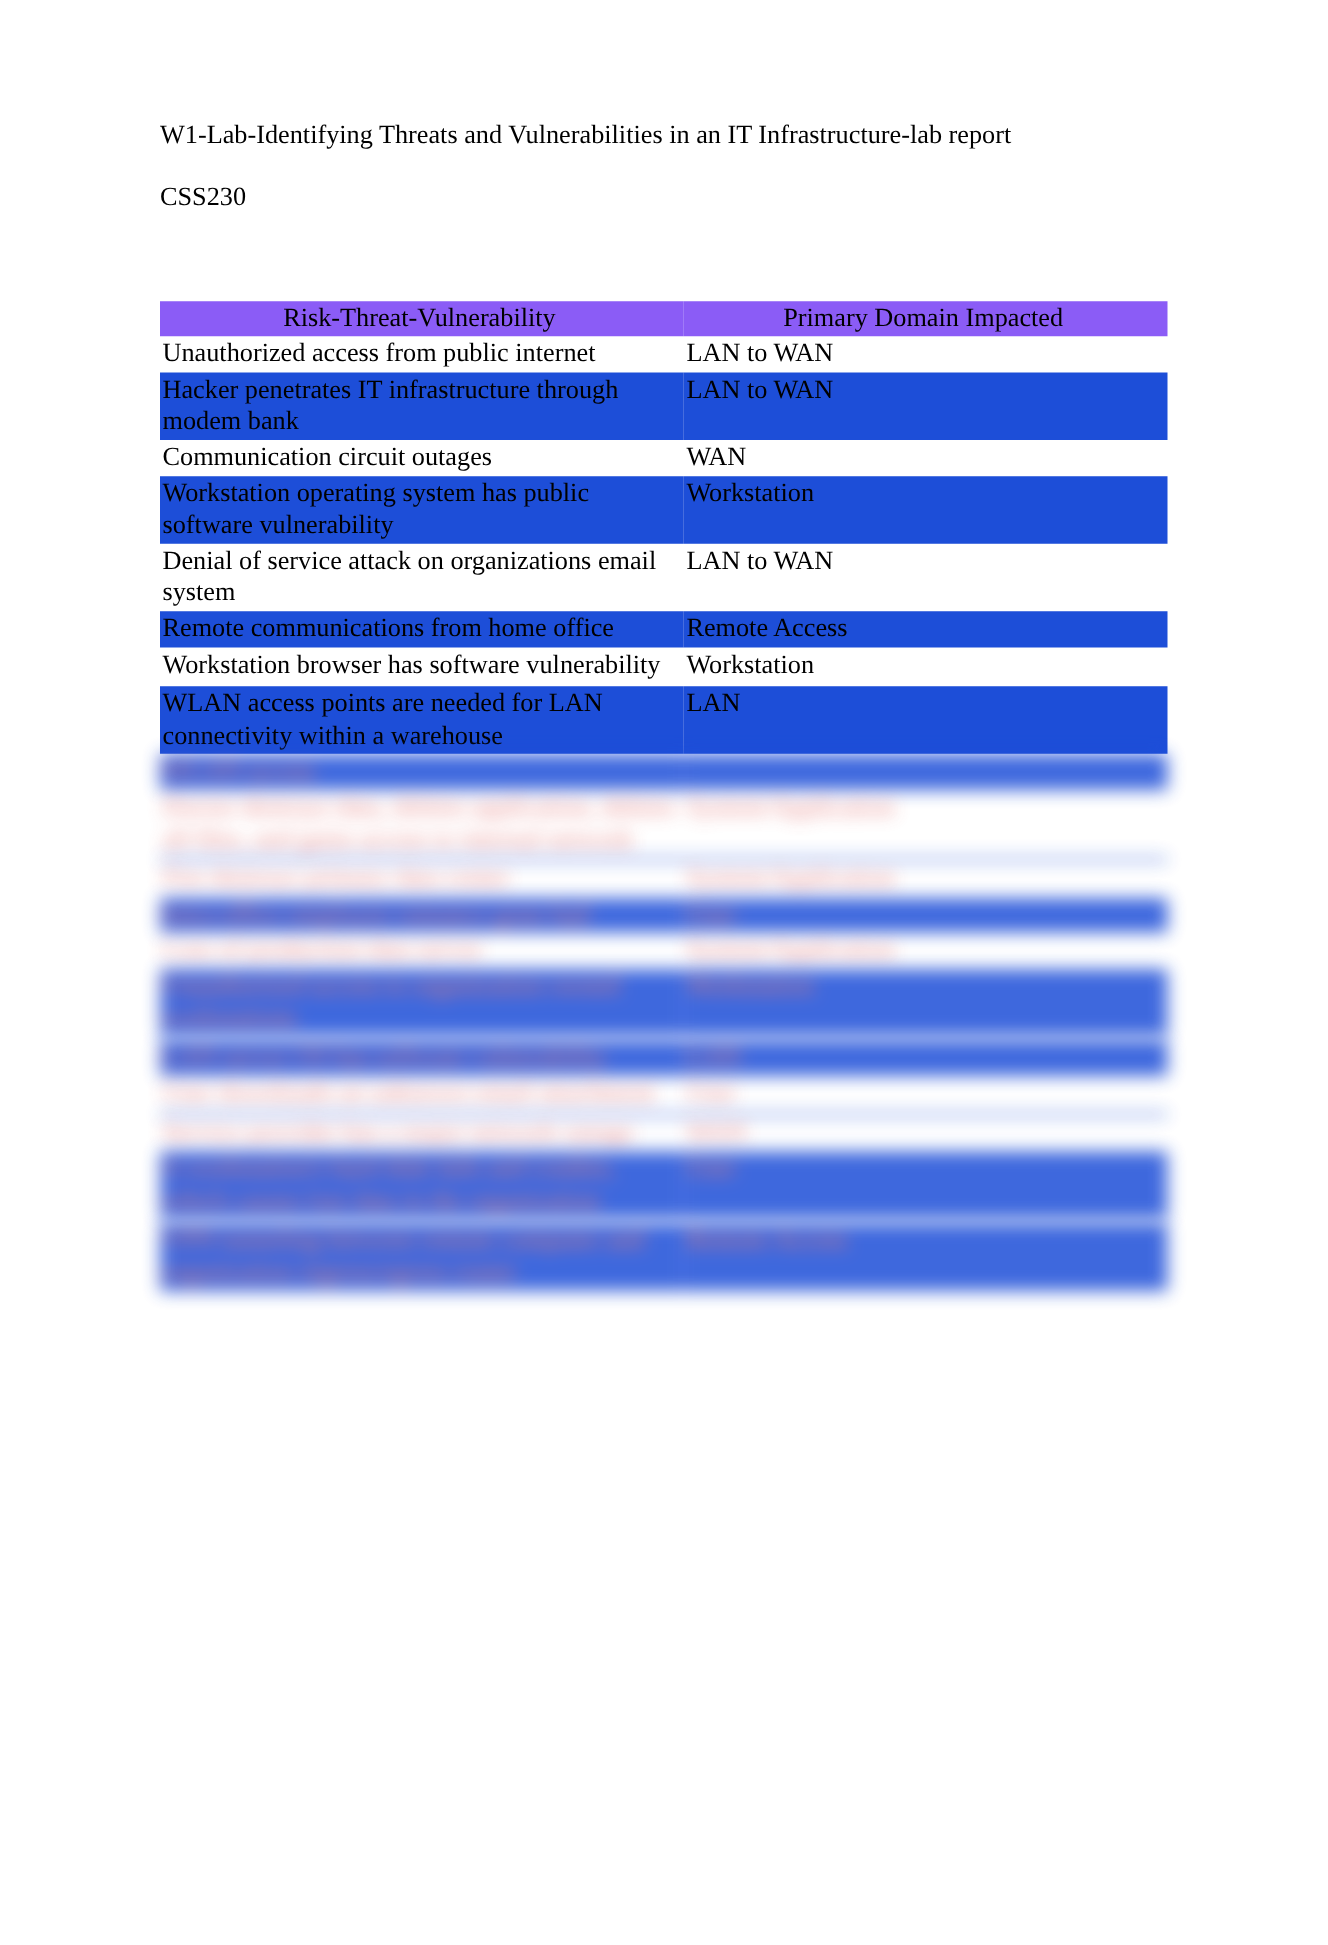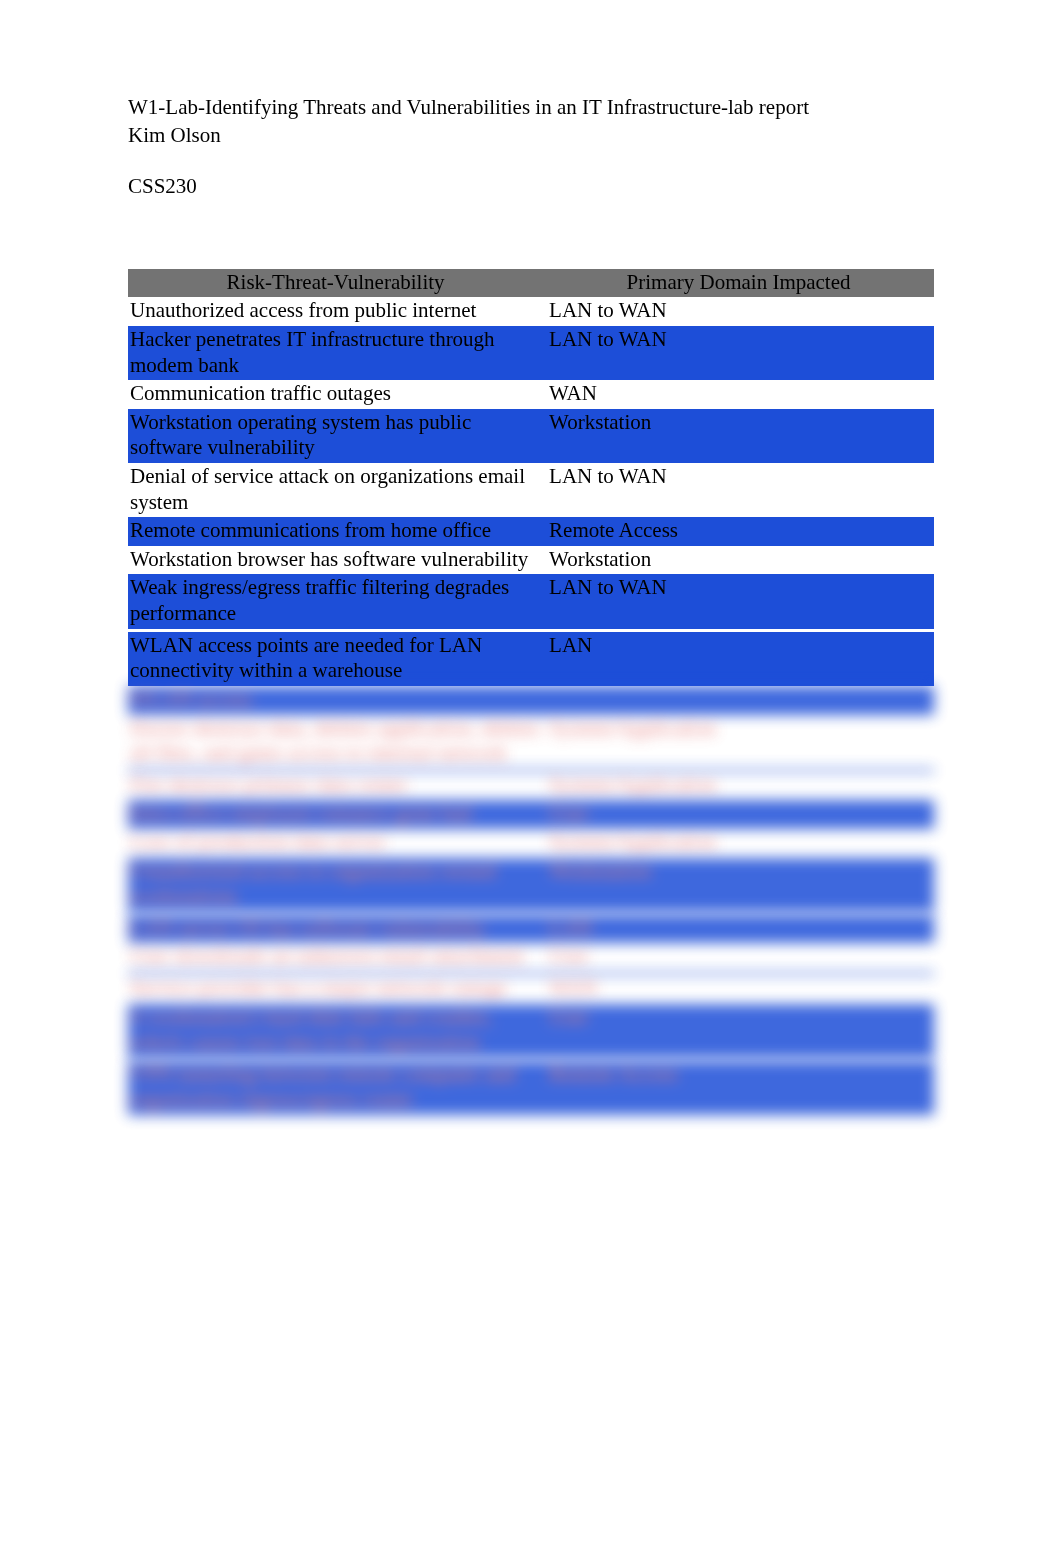--- a/index.html
+++ b/index.html
@@ -34,21 +34,21 @@
     table-layout: fixed;
     font-size: 21px;
     line-height: 1.22;
   }
   td {
     vertical-align: top;
     padding: 1px 6px 2px 2px;
   }
   tr.header-row td {
     text-align: center;
-    background: #737373;
+    background: #8b5cf6;
   }
   tr.alt td {
     background: #1d4ed8;
   }
   col.c1 { width: 52%; }
   col.c2 { width: 48%; }
   .obscured-row {
     filter: blur(7px);
     opacity: 0.85;
   }
@@ -61,21 +61,20 @@
     opacity: 0.85;
   }
 </style>
 </head>
 <body>
 
 <div class="page">
 
   <div class="heading">
     <p>W1-Lab-Identifying Threats and Vulnerabilities in an IT Infrastructure-lab report</p>
-    <p>Kim Olson</p>
     <div class="gap"></div>
     <p>CSS230</p>
   </div>
 
   <div class="table-wrap">
     <table>
       <colgroup>
         <col class="c1">
         <col class="c2">
       </colgroup>
@@ -87,42 +86,38 @@
           </tr>
           <tr>
             <td>Unauthorized access from public internet</td>
             <td>LAN to WAN</td>
           </tr>
           <tr class="alt">
             <td>Hacker penetrates IT infrastructure through modem bank</td>
             <td>LAN to WAN</td>
           </tr>
           <tr>
-            <td>Communication traffic outages</td>
+            <td>Communication circuit outages</td>
             <td>WAN</td>
           </tr>
           <tr class="alt">
             <td>Workstation operating system has public software vulnerability</td>
             <td>Workstation</td>
           </tr>
           <tr>
             <td>Denial of service attack on organizations email system</td>
             <td>LAN to WAN</td>
           </tr>
           <tr class="alt">
             <td>Remote communications from home office</td>
             <td>Remote Access</td>
           </tr>
           <tr>
             <td>Workstation browser has software vulnerability</td>
             <td>Workstation</td>
-          </tr>
-          <tr class="alt">
-            <td>Weak ingress/egress traffic filtering degrades performance</td>
-            <td>LAN to WAN</td>
           </tr>
           <tr>
             <td></td>
             <td></td>
           </tr>
           <tr class="alt">
             <td>WLAN access points are needed for LAN connectivity within a warehouse</td>
             <td>LAN</td>
           </tr>
           <tr class="alt obscured-row">

